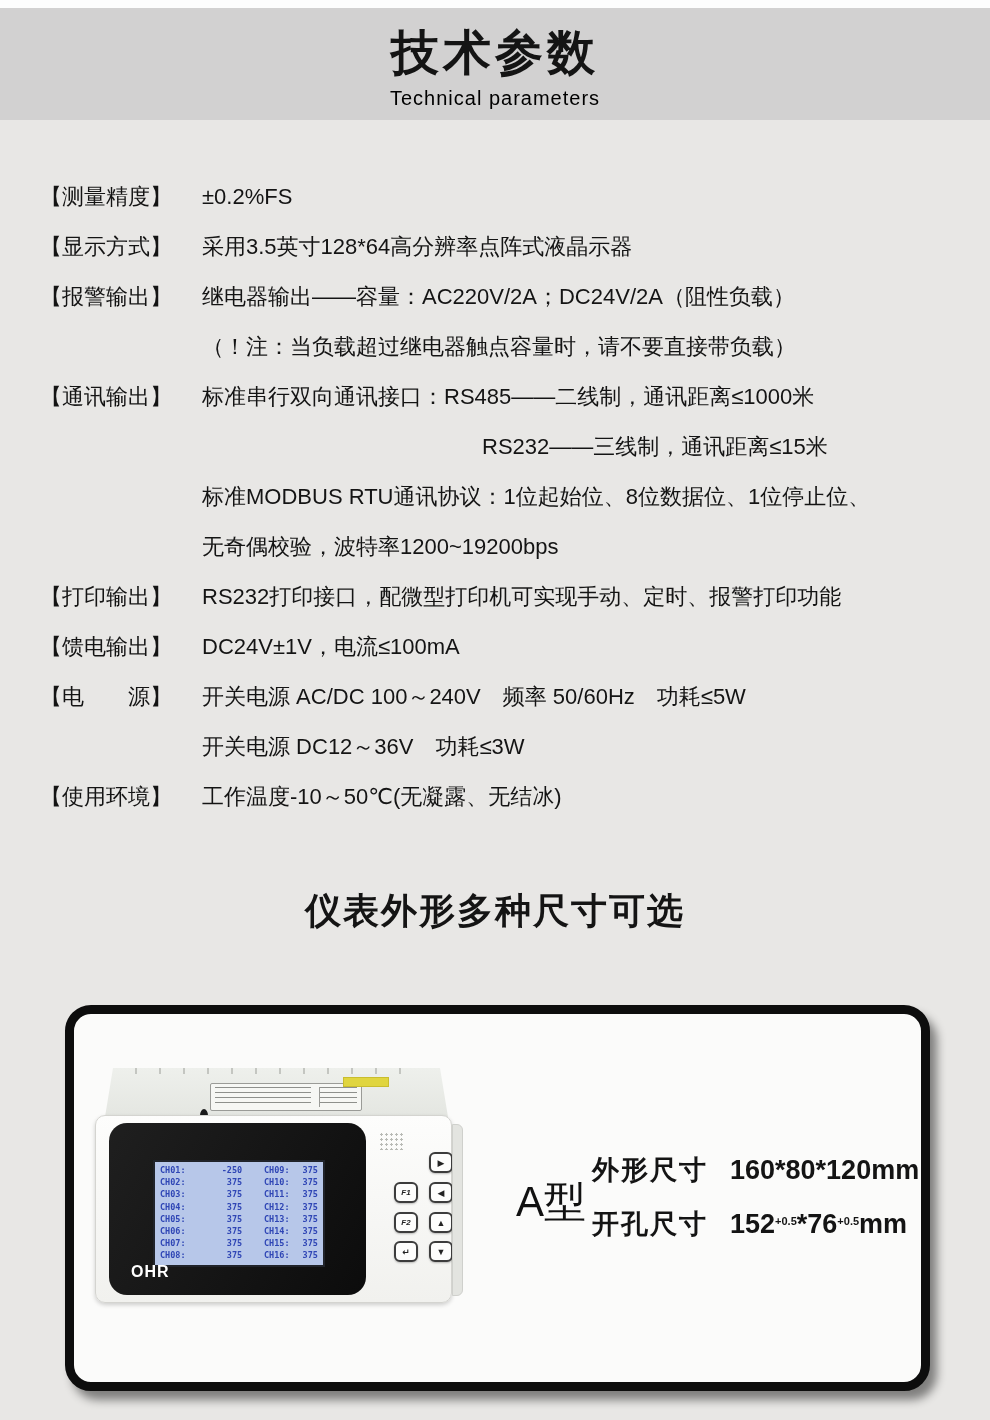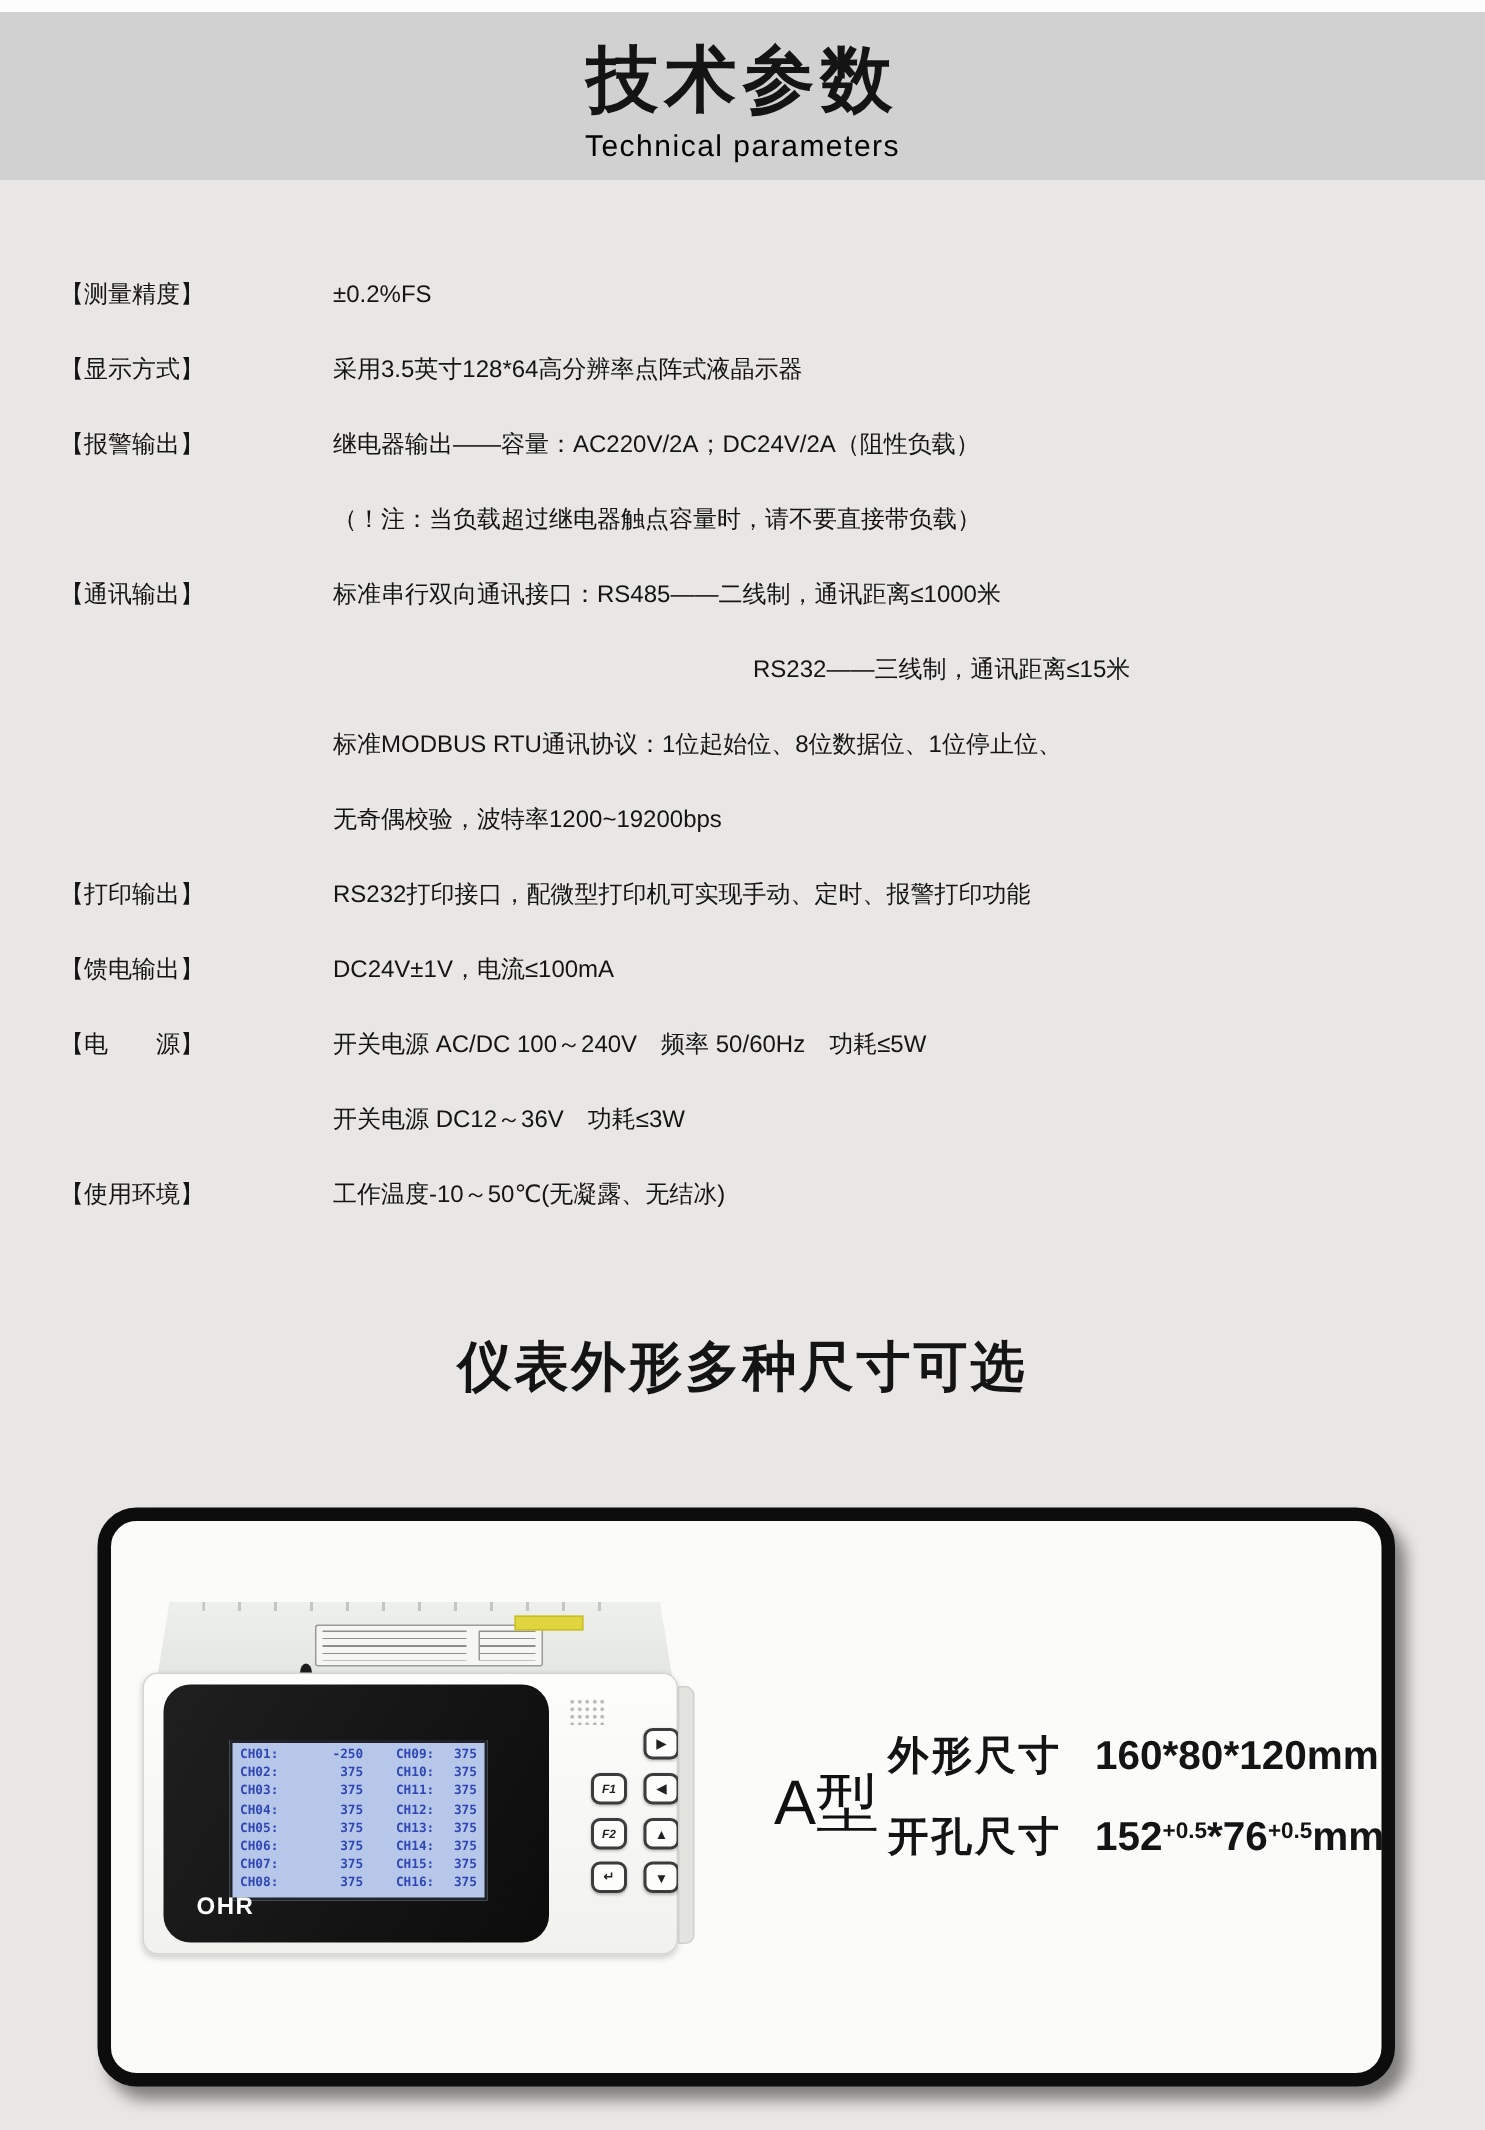--- a/index.html
+++ b/index.html
@@ -12,40 +12,40 @@
   .page { position:relative; width:990px; height:1420px; background:#e8e7e5; }
 
   
   .top-white { height:8px; background:#fdfdfd; }
   .title-band { height:112px; background:#d2d1d1; text-align:center; }
   .page-title { font-size:48px; font-weight:bold; letter-spacing:4px; padding-top:13px; }
   .page-subtitle { font-size:20px; color:#000000; margin-top:2px; letter-spacing:1px; }
 
   
   .specs { padding:62px 30px 0 40px; }
-  .spec-row { display:flex; font-size:16px; line-height:30px; margin-bottom:20px; white-space:nowrap;gap:20px; }
+  .spec-row { display:flex; font-size:22px; line-height:30px; margin-bottom:20px; white-space:nowrap; }
   .spec-label { flex:0 0 150px; }
   .spec-text { padding-left:12px; }
   .spec-text.ind2 { padding-left:292px; }
 
   
   .section-title { text-align:center; font-size:36px; font-weight:bold; letter-spacing:2px; margin-top:75px; }
 
   
   .model-panel {
     position:absolute; left:65px; top:1005px; width:865px; height:386px;
     background:#fbfbfa; border:9px solid #0d0d0d; border-radius:26px;
     box-shadow:7px 9px 10px rgba(0,0,0,0.45);
   }
   .model-label { position:absolute; left:422px; top:160px; font-size:42px; color:#111;margin-left:20px; }
   .dims { position:absolute; left:518px; top:138px; }
   .dim-row { display:flex; align-items:baseline; margin-bottom:18px; white-space:nowrap; }
   .dim-label { font-size:27px; font-weight:bold; letter-spacing:2px; }
   .dim-value { font-size:27px; font-weight:bold; margin-left:22px; font-family:"Liberation Sans","DejaVu Sans",sans-serif; }
-  .dim-value sup { font-size:15px; vertical-align:8px; }
+  .dim-value sup { font-size:11px; vertical-align:8px; }
 
   
   .device { position:absolute; left:18px; top:44px; width:382px; height:250px; }
 
   .rear-top {
     position:absolute; left:13px; top:10px; width:343px; height:49px;
     background:linear-gradient(#eef0ec,#e4e6e1);
     clip-path:polygon(8px 0, calc(100% - 8px) 0, 100% 100%, 0 100%);
   }
   .rear-vents {

